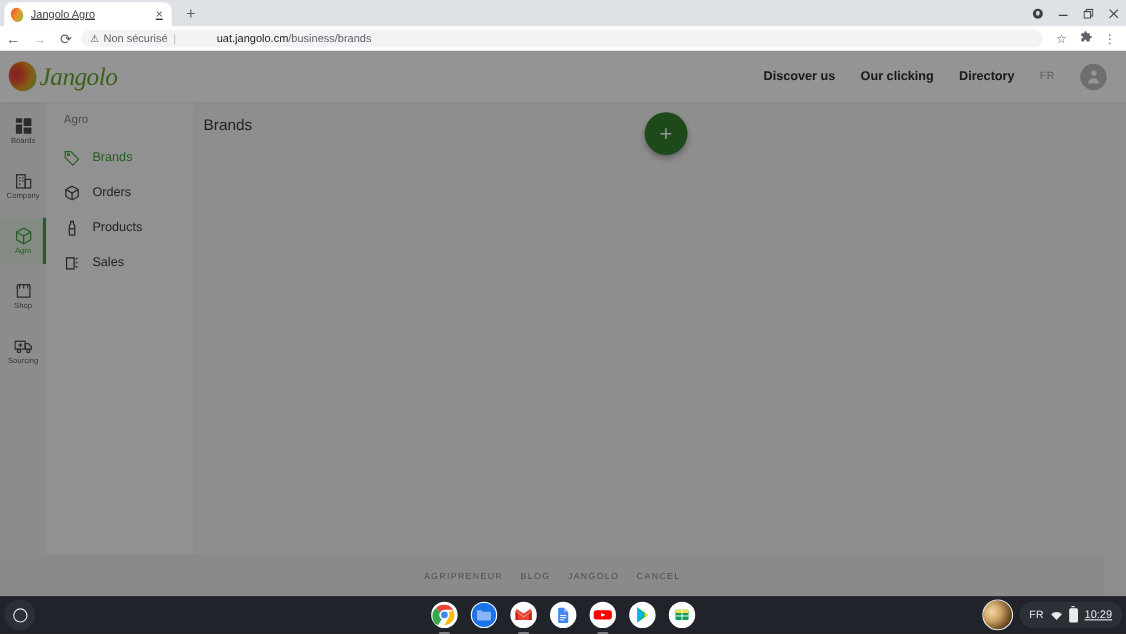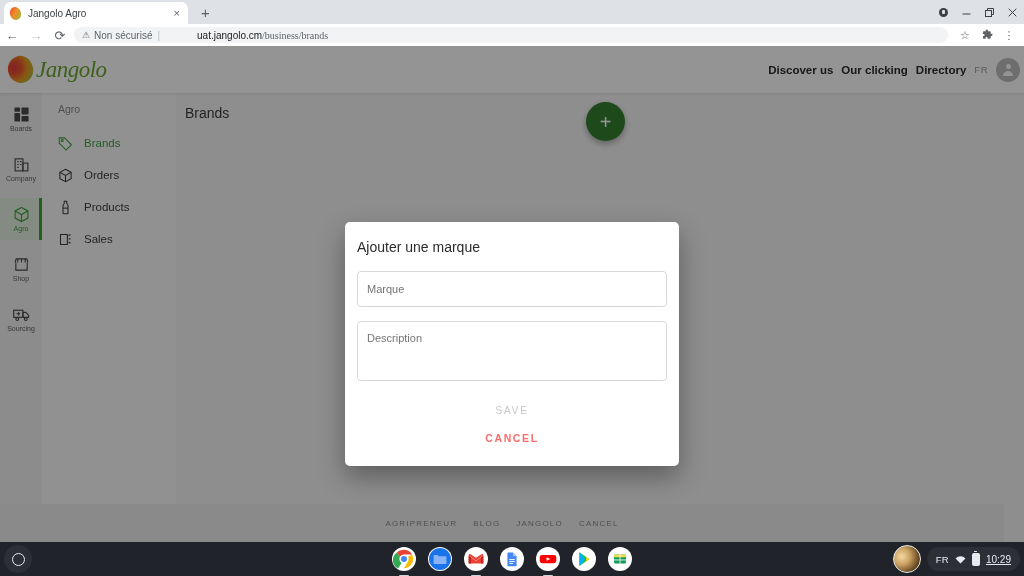--- a/index.html
+++ b/index.html
@@ -13,24 +13,25 @@
 
   
   .browser { position: absolute; left:0; top:0; width:1024px; height:542px; background:#fff; }
 
   .tabstrip {
     position:absolute; left:0; top:0; width:1024px; height:24px;
     background:#dee1e6;
     display:flex; align-items:flex-end;
   }
   .tab {
-    margin-left:4px; height:22px; width:184px;
+    margin-left:4px; height:22px; width:152px;
     background:#fff; border-radius:7px 7px 0 0;
     display:flex; align-items:center; padding:0 6px; box-sizing:border-box;
     position:relative;
+    text-decoration:underline;
   }
   .tab-favicon {
     width:11px; height:13px; border-radius:50% 50% 48% 48%;
     background: linear-gradient(135deg,#e8472c 0%, #f08a2a 45%, #8cc63f 100%);
     flex:0 0 auto; margin-right:7px;
     transform: rotate(-18deg);
   }
   .tab-title { font-size:10px; color:#3c4043; flex:1; white-space:nowrap; overflow:hidden; }
   .tab-close { font-size:11px; color:#5f6368; line-height:1; padding:0 2px; cursor:default; }
   .newtab {
@@ -58,21 +59,21 @@
   .omnibox {
     flex:1; height:16px; margin:0 6px 0 2px;
     background:#f1f3f4; border-radius:8px;
     display:flex; align-items:center; padding:0 8px; box-sizing:border-box;
     font-size:10px; color:#5f6368;
   }
   .warn-tri { font-size:9px; margin-right:4px; color:#5f6368; }
   .sec-label { color:#5f6368; margin-right:5px; }
   .sep { color:#bdc1c6; margin-right:5px; }
   .url-host { color:#202124;margin-left:32px; }
-  .url-path { color:#5f6368;font-family:Liberation Serif, serif; }
+  .url-path { color:#5f6368; }
   .tb-right { display:flex; align-items:center; padding-right:4px; }
   .tb-right > div { width:22px; text-align:center; font-size:11px; color:#5f6368; }
 
   
   .viewport { position:absolute; left:0; top:46px; width:1024px; height:496px; background:#fff; overflow:hidden; }
 
   
   .scrim { position:absolute; left:0; top:0; width:1024px; height:496px; background:rgba(0,0,0,0.42); z-index:50; }
 
   
@@ -85,21 +86,21 @@
   .logo { display:flex; align-items:center; margin-left:8px; }
   .mango {
     width:25px; height:27px; border-radius:52% 48% 50% 50%;
     background: radial-gradient(ellipse at 30% 35%, #e63946 0%, #e8562e 28%, #e89a22 55%, #9dc641 85%, #5aa335 100%);
     transform: rotate(-22deg);
   }
   .logoword {
     margin-left:3px; font-family:"Liberation Serif", serif; font-style:italic;
     font-size:23px; color:#6aa631; letter-spacing:-0.5px;
   }
-  .site-nav { margin-left:auto; display:flex; align-items:center; gap:8px; padding-right:4px; }
+  .site-nav { margin-left:auto; display:flex; align-items:center; gap:23px; padding-right:18px; }
   .site-nav a { font-size:11.5px; color:#2b2b2b; font-weight:bold; text-decoration:none; white-space:nowrap;}
   .lang { font-size:9.5px; color:#9aa0a6; letter-spacing:0.5px; }
   .avatar-circle {
     width:24px; height:24px; border-radius:50%; background:#bdbdbd;
     display:flex; align-items:center; justify-content:center;
   }
   .avatar-glyph { width:13px; height:13px; position:relative; }
   .avatar-glyph::before{content:"";position:absolute;left:4px;top:1px;width:5px;height:5px;border-radius:50%;background:#fff;}
   .avatar-glyph::after{content:"";position:absolute;left:1.5px;top:7.5px;width:10px;height:5px;border-radius:5px 5px 0 0;background:#fff;}
 
@@ -393,31 +394,20 @@
           <a>Directory</a>
           <span class="lang">FR</span>
           <span class="avatar-circle">
               <span class="avatar-glyph"></span>
             </span>
         </div>
       </div>
 
       <div class="scrim"></div>
 
-      <div class="modal">
-        <div class="modal-title">Ajouter une marque</div>
-        <div class="modal-body">
-          <input class="field one" type="text" placeholder="Marque" style="">
-          <textarea class="field two" placeholder="Description" style=""></textarea>
-        </div>
-        <div class="modal-actions">
-          <button class="btn-save">SAVE</button>
-          <button class="btn-cancel">CANCEL</button>
-        </div>
-      </div>
 
     </div>
   </div>
 
   <div class="shelf">
     <div class="launcher">
       <span class="launcher-ring"></span>
     </div>
 
     <div class="shelf-apps">

